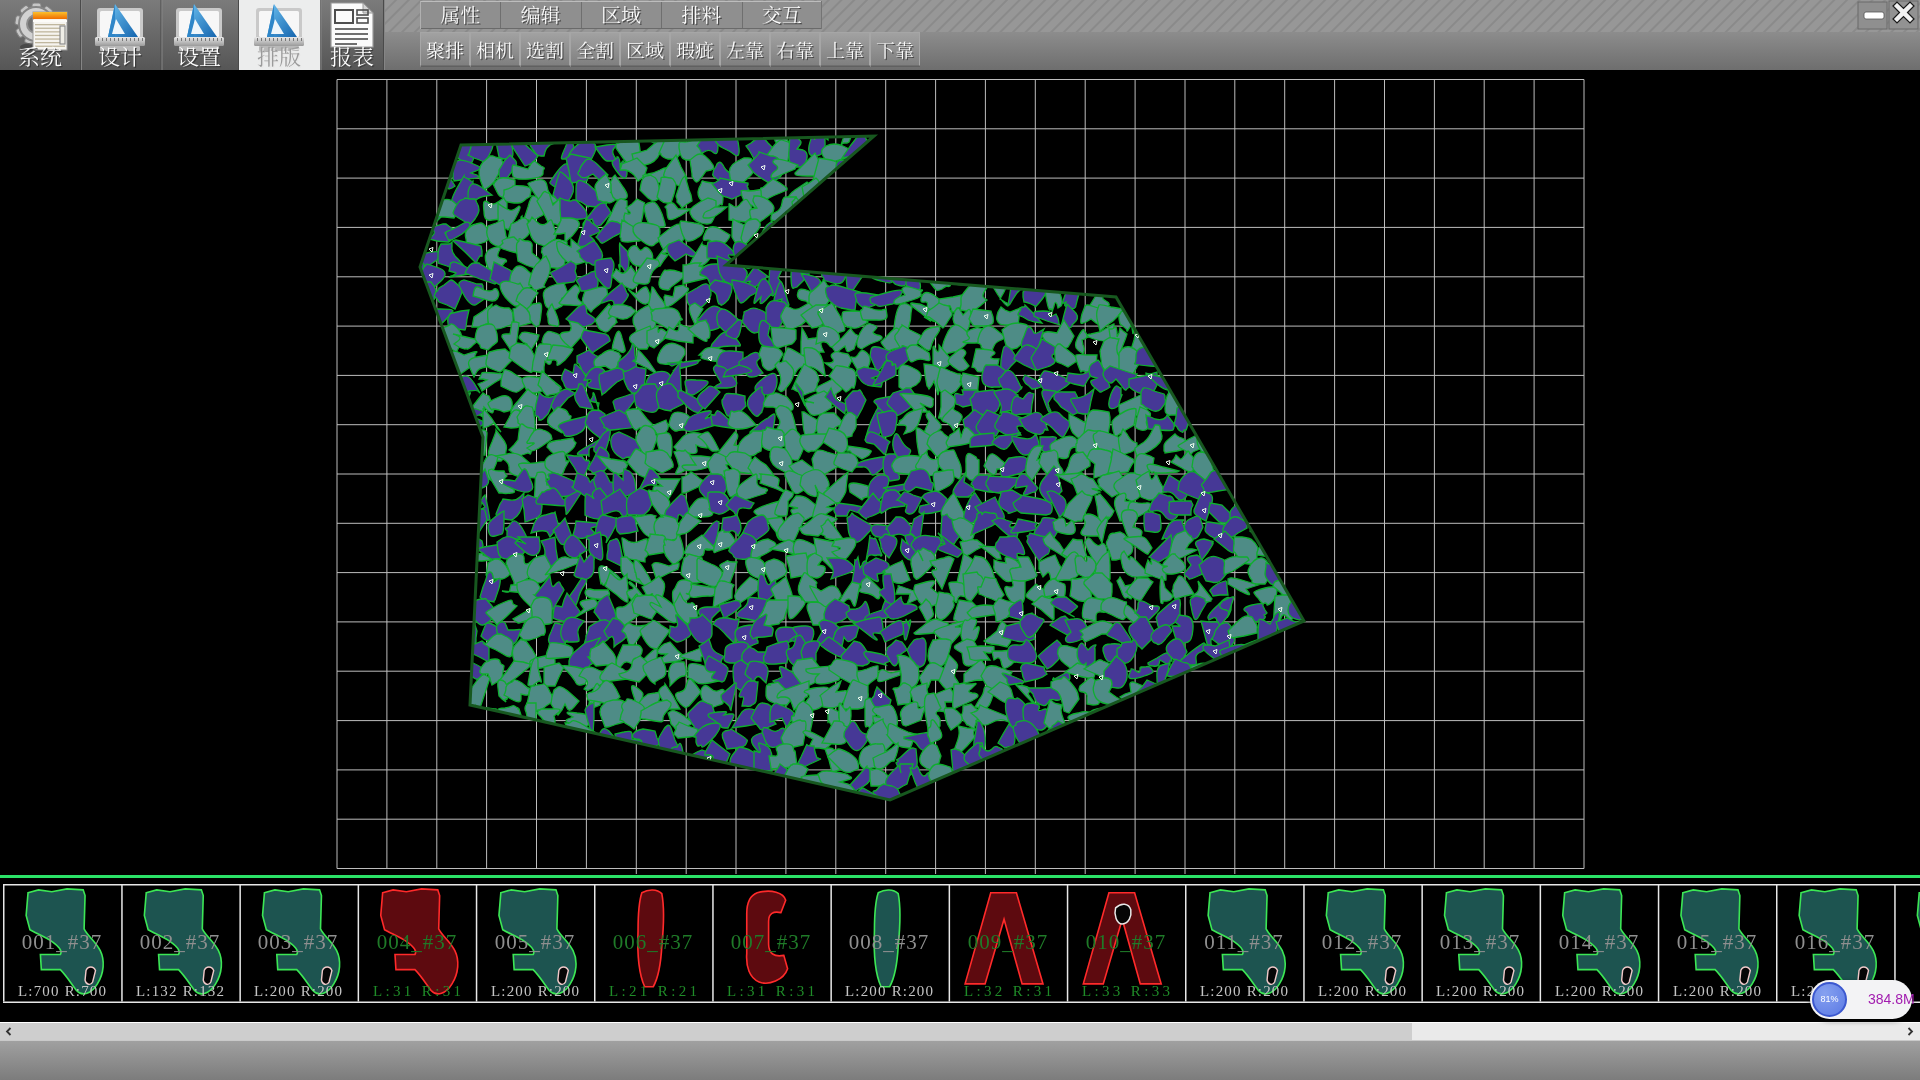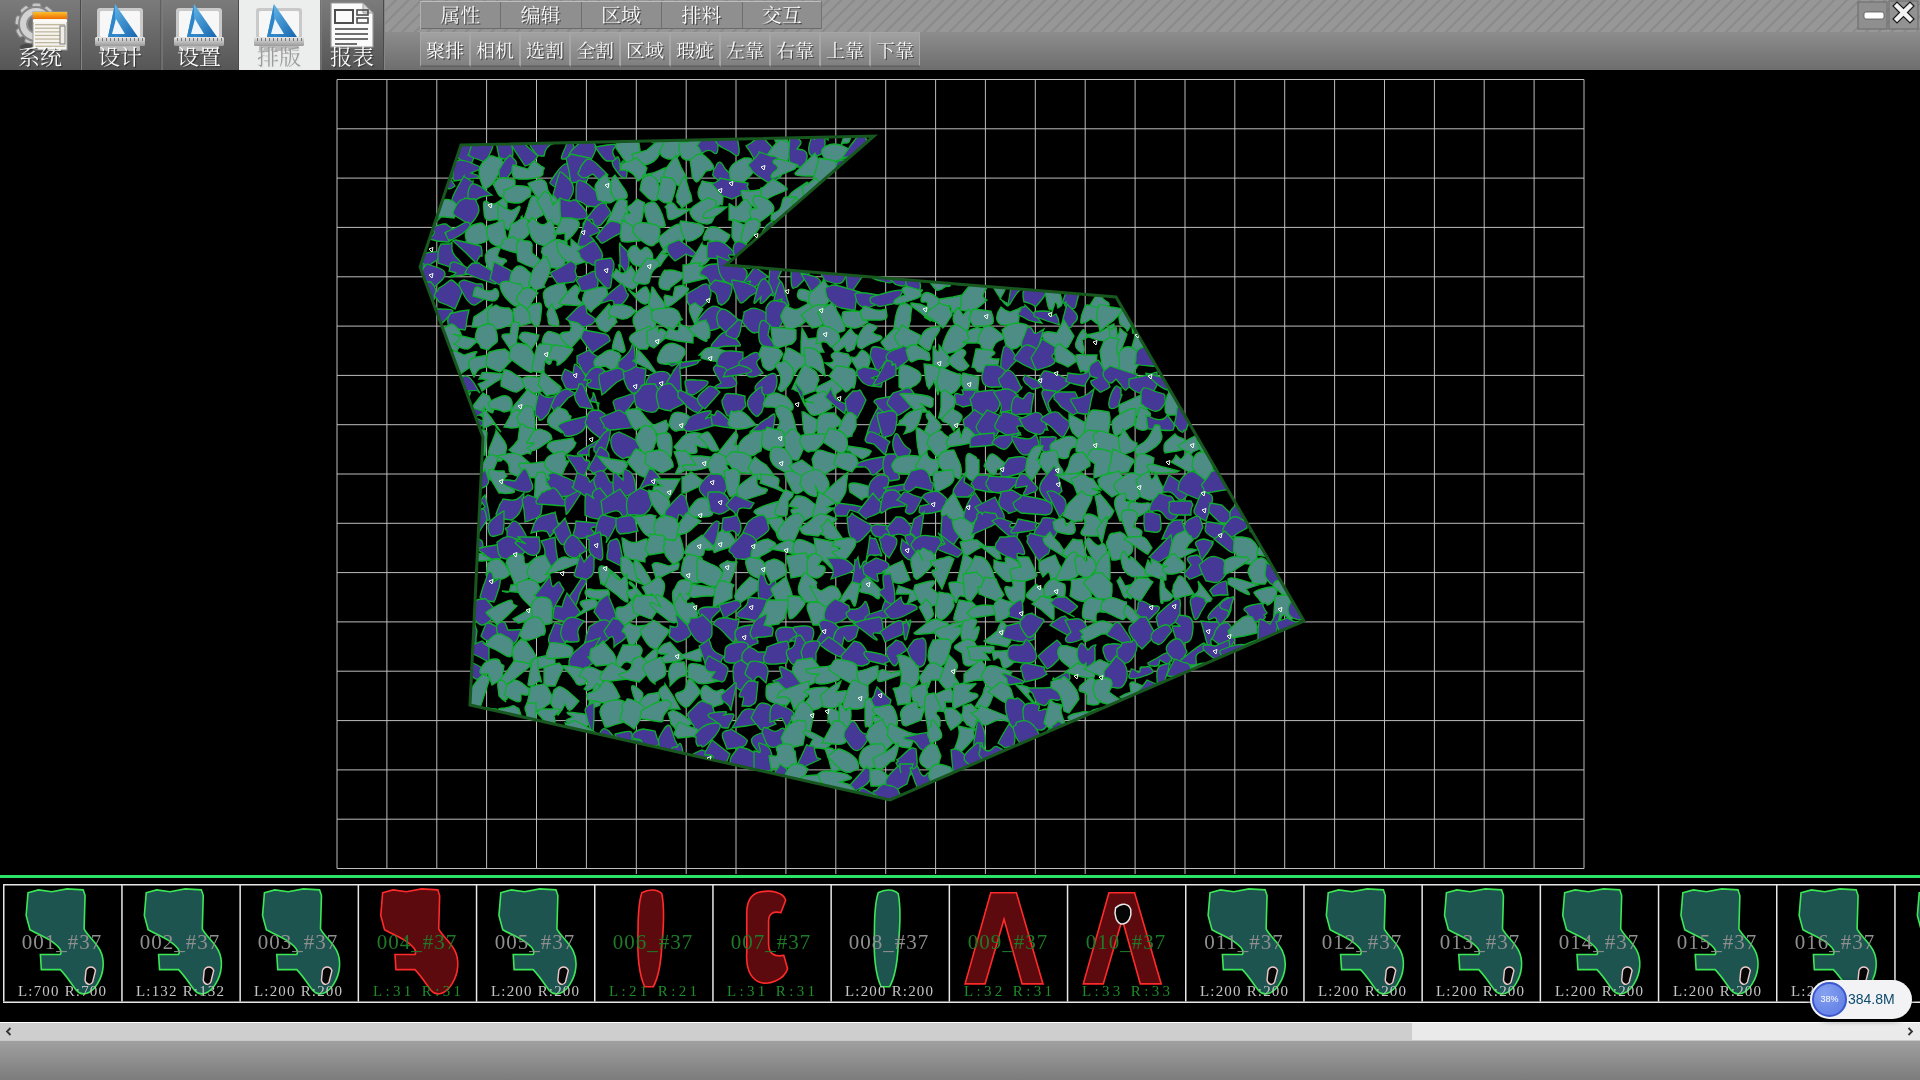--- a/index.html
+++ b/index.html
@@ -1,19 +1,19 @@
 <!DOCTYPE html>
 <html><head><meta charset="utf-8"><style>
 html,body{margin:0;padding:0;width:1920px;height:1080px;background:#000;overflow:hidden;font-family:"Liberation Sans",sans-serif}
 #scroll{position:absolute;left:0;top:1022px;width:1920px;height:17px;background:#eaeaea;border-top:1px solid #fff}
 #thumb{position:absolute;left:0;top:0;width:1412px;height:17px;background:#cecece}
 #bottom{position:absolute;left:0;top:1040px;width:1920px;height:40px;background:linear-gradient(#a0a0a0,#7b7b7b);border-top:1px solid #c9c9c9}
 #pill{position:absolute;left:1810px;top:980px;width:102px;height:39px;background:#f3f3f5;border-radius:20px;box-shadow:0 2px 5px rgba(0,0,0,.5)}
 #pc{position:absolute;left:2px;top:2px;width:31px;height:31px;border-radius:50%;background:radial-gradient(circle at 35% 30%,#86a1f0,#5b79e4);border:2px solid #3c58cf;color:#fff;font-size:9px;text-align:center;line-height:31px}
-#pt{position:absolute;left:38px;top:11px;font-size:14px;color:#0c4a6e}
+#pt{position:absolute;left:58px;top:11px;font-size:14px;color:#a21caf}
 </style></head><body>
 <svg width="1920" height="74" style="position:absolute;left:0;top:0">
     <rect width="1920" height="74" fill="#000"></rect>
     <rect width="1920" height="70" fill="url(#tbgrad)"></rect>
     <defs>
       <linearGradient id="tbgrad" x1="0" y1="0" x2="0" y2="1">
         <stop offset="0" stop-color="#9a9a9a"></stop>
         <stop offset="0.45" stop-color="#8d8d8d"></stop>
         <stop offset="1" stop-color="#6e6e6e"></stop>
       </linearGradient>
@@ -1569,14 +1569,14 @@
   </svg>
 <div id="scroll">
     <div id="thumb"></div>
     <svg width="1920" height="17" style="position:absolute;left:0;top:0">
       <path d="M10.5,5 L7,8.5 L10.5,12" stroke="#333" stroke-width="1.8" fill="none"></path>
       <path d="M1908.5,5 L1912,8.5 L1908.5,12" stroke="#333" stroke-width="1.8" fill="none"></path>
     </svg>
   </div>
 <div id="bottom"></div>
 <div id="pill">
-    <div id="pc">38%</div>
+    <div id="pc">81%</div>
     <div id="pt">384.8M</div>
   </div>
 </body></html>

